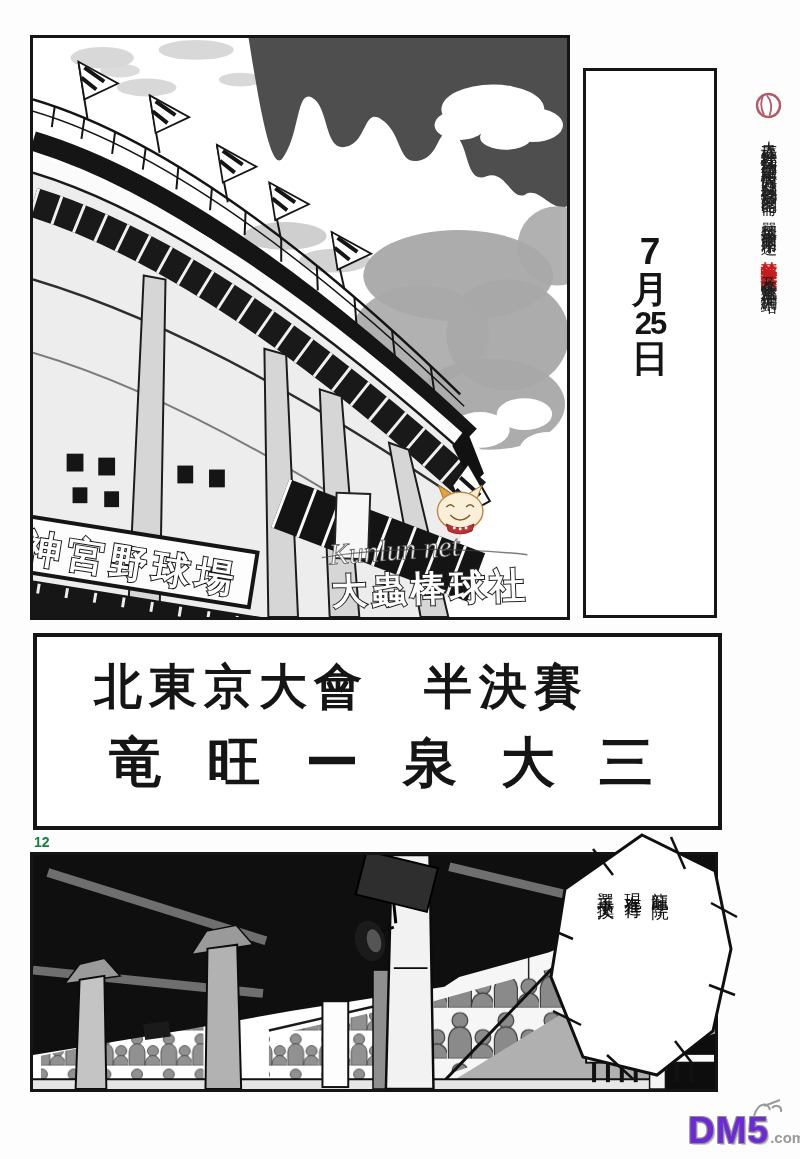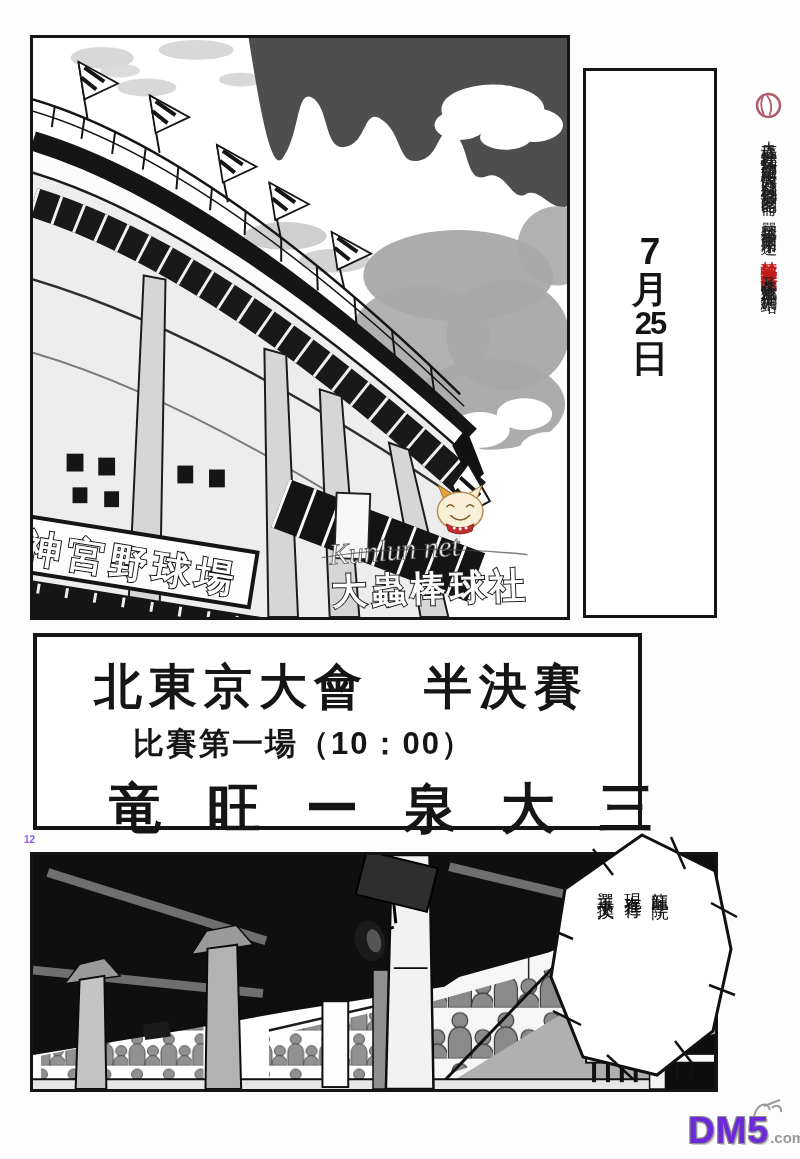--- a/index.html
+++ b/index.html
@@ -4,21 +4,21 @@
 <style>
   html,body{margin:0;padding:0;background:#e8e8e8;}
   .page{position:relative;width:800px;height:1159px;background:#fdfdfd;overflow:hidden;
         font-family:"Liberation Sans",sans-serif;color:#151515;}
   .panel{position:absolute;box-sizing:border-box;border:3px solid #151515;background:#fff;}
   .panel svg{display:block;width:100%;height:100%;}
 
   
   .p-stadium{left:30px;top:35px;width:540px;height:585px;z-index:1;}
   .p-date{left:583px;top:68px;width:134px;height:550px;z-index:1;}
-  .p-caption{left:33px;top:633px;width:609px;height:197px;border-width:4px;z-index:2;}
+  .p-caption{left:33px;top:633px;width:689px;height:197px;border-width:4px;z-index:2;}
   .p-interior{left:30px;top:852px;width:688px;height:240px;z-index:1;}
 
   
   .date-col{height:100%;display:flex;flex-direction:column;align-items:center;justify-content:flex-start;
             padding-top:162px;font-weight:900;line-height:1.02;}
   .date-col .seg{font-size:37px;}
   .date-col .seg-num2{font-size:31px;letter-spacing:-2px;}
 
   
   .cap-line1{margin:18px 0 0 57px;font-size:48px;font-weight:900;letter-spacing:7px;white-space:nowrap;}
@@ -36,21 +36,21 @@
 
   
   .side-note{position:absolute;left:741px;top:92px;width:54px;height:1010px;z-index:3;
              display:flex;flex-direction:column;align-items:center;}
   .side-note .ball{width:27px;height:27px;margin-bottom:8px;}
   .side-text{writing-mode:vertical-rl;text-orientation:upright;font-family:"Liberation Serif",serif;
              font-size:16.5px;letter-spacing:2.6px;line-height:1.15;color:#1f1f1f;}
   .side-text .red{color:#c41c1c;font-weight:bold;}
 
   
-  .page-num{position:absolute;left:24px;top:834px;font-size:10px;font-weight:bold;color:#8b5cf6;z-index:3;}
+  .page-num{position:absolute;left:34px;top:834px;font-size:14px;font-weight:bold;color:#15803d;z-index:3;}
 
   
   .dm5{position:absolute;left:688px;top:1110px;z-index:2;white-space:nowrap;}
   .dm5-main{font-size:37px;font-weight:900;color:#6d28d9;letter-spacing:1px;
             text-shadow:-1px -1px 0 #8f8f8f,1px -1px 0 #8f8f8f,-1px 1px 0 #8f8f8f,1px 1px 0 #8f8f8f,2px 2px 0 #c9c9c9;}
   .dm5-suffix{font-size:15px;font-weight:bold;color:#9a9a9a;margin-left:1px;}
   .dm5-doodle{position:absolute;left:62px;top:-12px;}
 </style>
 </head>
 <body>
@@ -202,21 +202,20 @@
     <div class="date-col">
       <span class="seg">7</span>
       <span class="seg">月</span>
       <span class="seg seg-num2">25</span>
       <span class="seg">日</span>
     </div>
   </div>
 
   <div class="panel p-caption">
     <div class="cap-line1">北東京大會　半決賽</div>
-    <div class="cap-line2">比賽第一場（10：00）</div>
     <div class="cap-line3">竜旺ー泉大三</div>
   </div>
 
   <div class="panel p-interior">
     <svg viewBox="0 0 688 240" preserveAspectRatio="none">
       <defs>
         <pattern id="crowd" width="32" height="36" patternUnits="userSpaceOnUse">
           <g fill="#919191" stroke="#3c3c3c" stroke-width="0.8">
             <circle cx="9" cy="9" r="5.5"></circle>
             <path d="M1,22 Q2,14 9,13.5 Q16,14 17,22 L17,36 L1,36 Z"></path>

